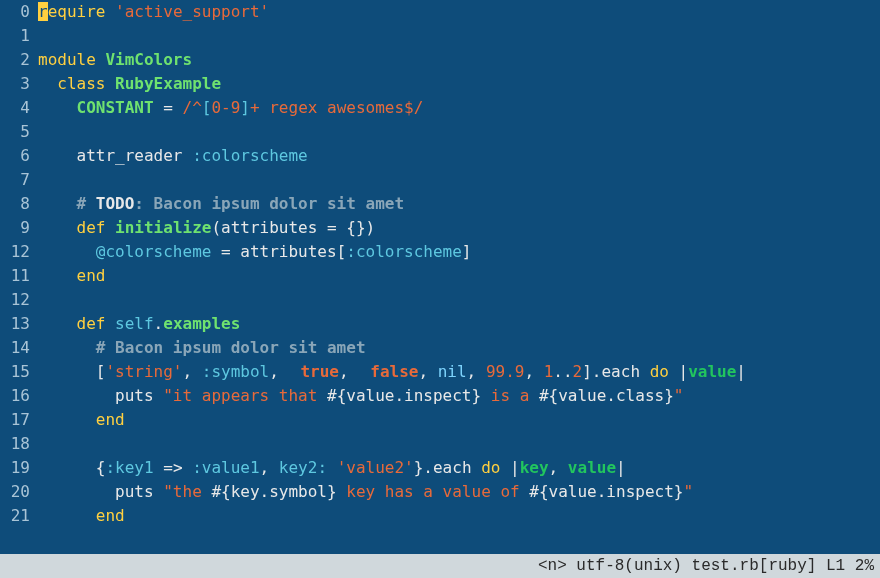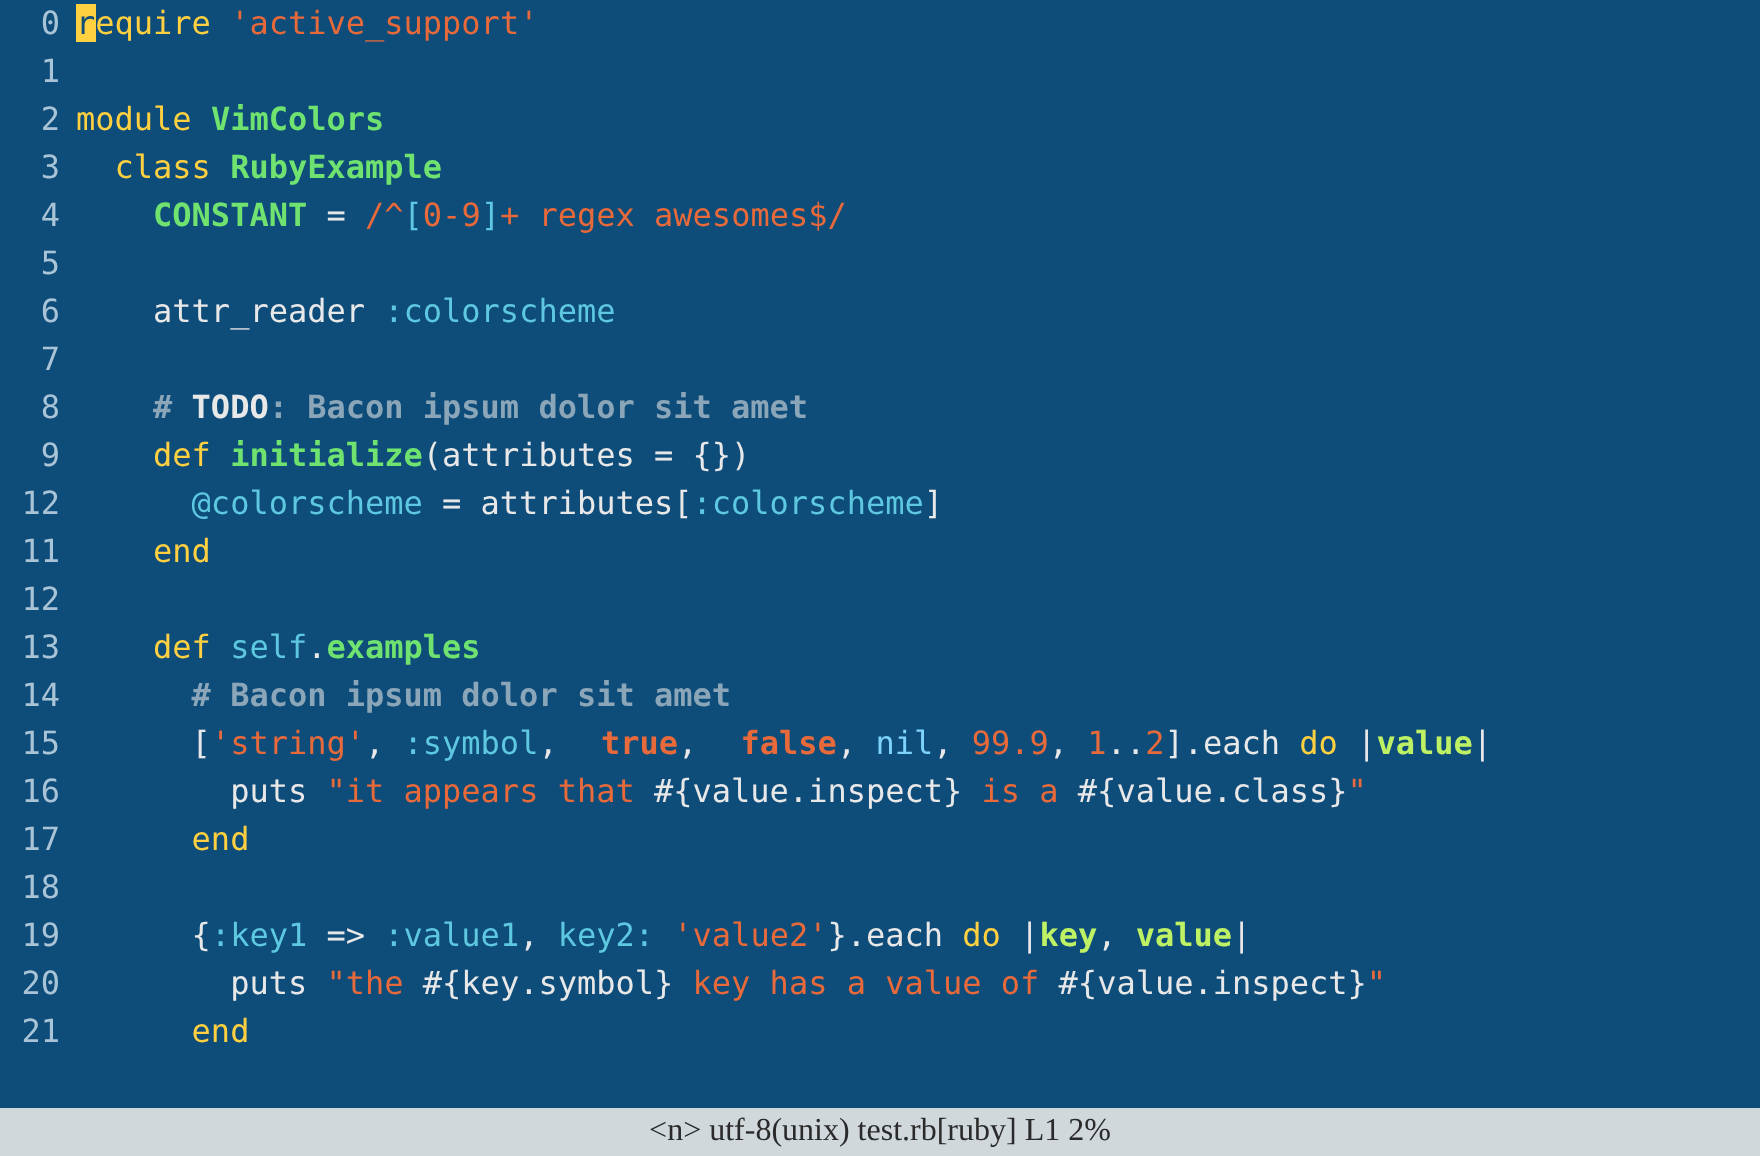--- a/index.html
+++ b/index.html
@@ -32,23 +32,23 @@
     font-family: inherit;
     white-space: pre;
     height: 24px;
     color: #e8e8e8;
   }
   .statusline {
     height: 24px;
     background: #d0d8dc;
     color: #2a2a2a;
     display: flex;
-    justify-content: center;
+    justify-content: flex-end;
     padding: 0 6px;
-    font-family: Liberation Serif, serif;
+    font-family: Liberation Mono, monospace;
   }
   .cursor {
     background: #ffd040;
     color: #0e4c7a;
   }
   
   .kw { color: #ffd040; font-weight: normal; }
   .type { color: #6fe26f; font-weight: bold; }
   .str { color: #e86a3a; margin-top: 48px; }
   .sym { color: #5ec8e0; }
@@ -57,21 +57,21 @@
   .nilv { color: #7dd3fc; }
   .comment { color: #8aa6b8; font-weight: bold; }
   .todo { color: #e8e8e8; font-weight: bold; }
   .ivar { color: #5ec8e0; }
   .self { color: #5ec8e0; }
   .fname { color: #6fe26f; font-weight: bold; }
   .op { color: #e8e8e8; }
   .regex { color: #e86a3a; }
   .regexbr { color: #5ec8e0; }
   .strinterp { color: #e8e8e8; }
-  .blockparam { color: #bef264; font-weight: bold; }
+  .blockparam { color: #22c55e; font-weight: bold; }
 </style>
 </head>
 <body>
 
 <div class="editor">
   <div class="code-area">
     <div class="gutter" id="gutter">
         <div>0</div>
         <div>1</div>
         <div>2</div>

